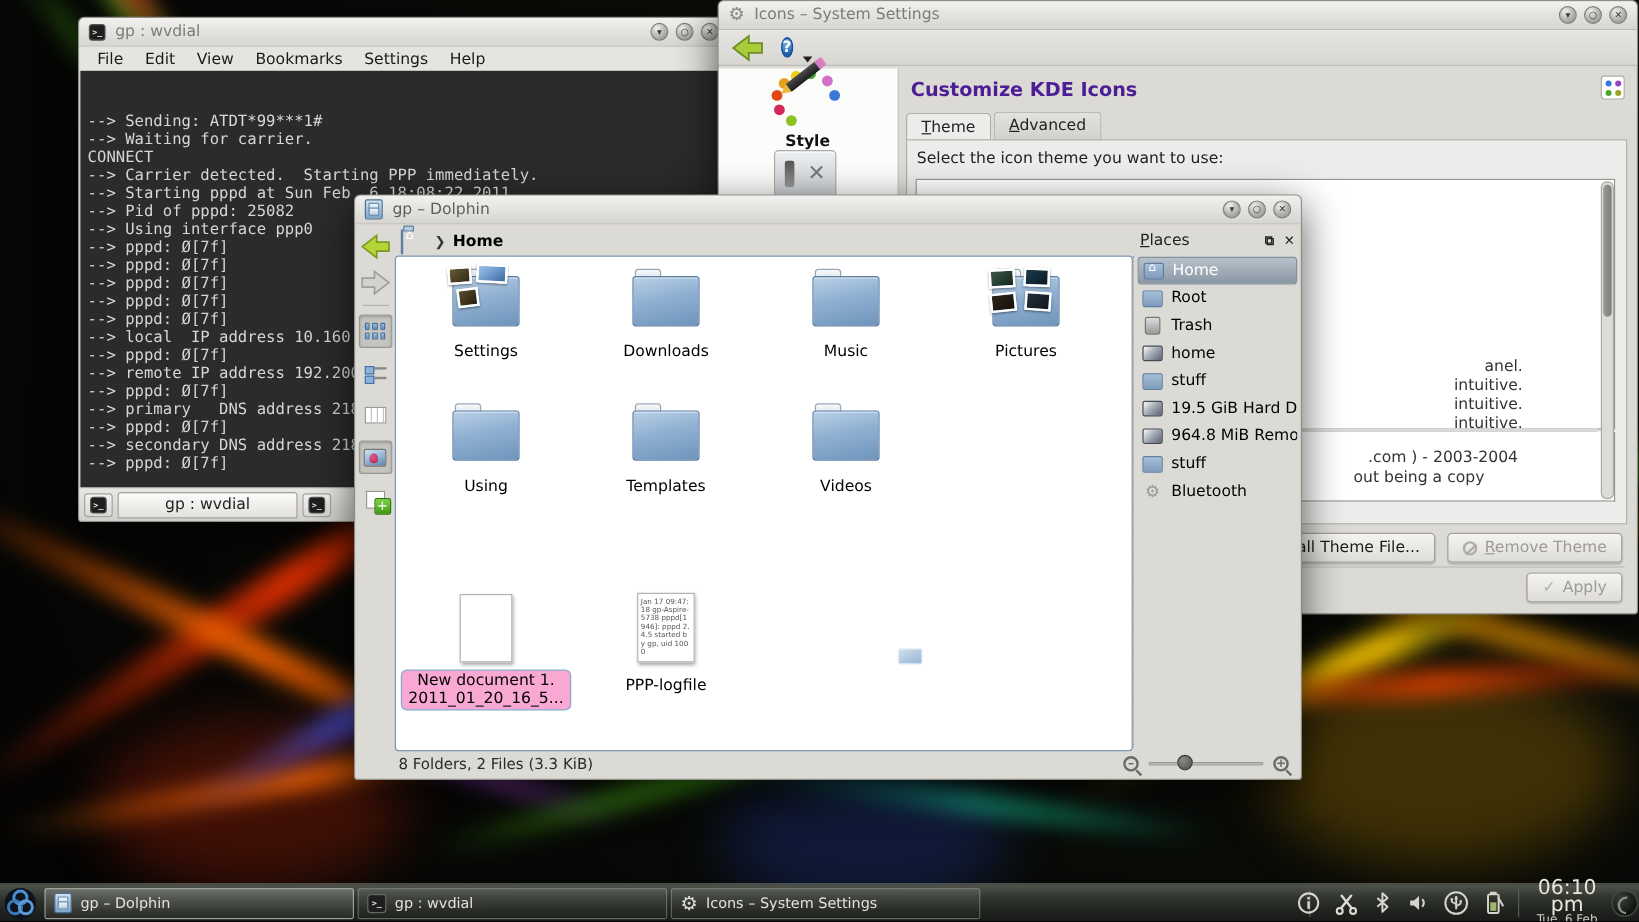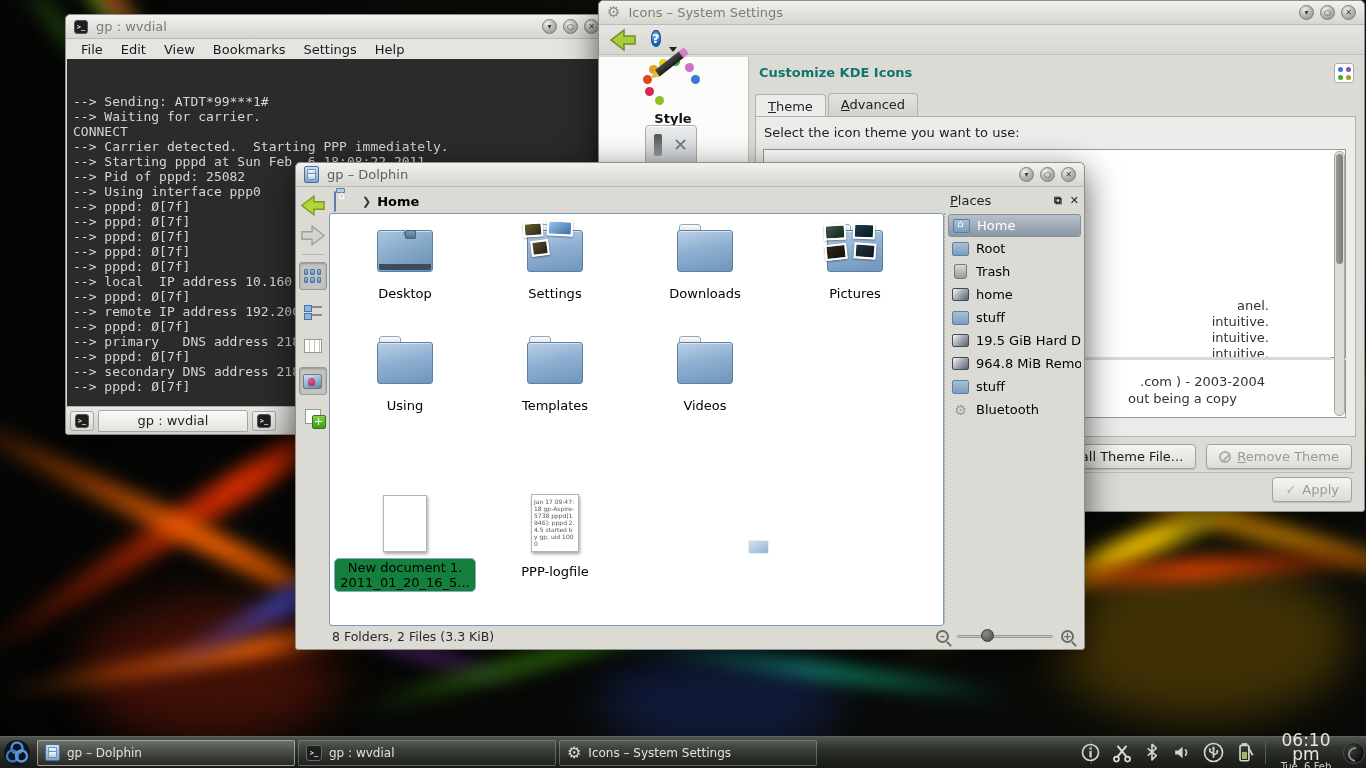--- a/index.html
+++ b/index.html
@@ -72,21 +72,21 @@
     border-top:4px solid transparent; border-bottom:4px solid transparent; border-right:8px solid #e8b93c; }
   .pencil::after { content:""; position:absolute; right:-4px; top:0; width:7px; height:8px;
     background:#d87fc4; border-radius:0 2px 2px 0; }
   .style-label { margin-top:4px; font-size:13px; font-weight:bold; color:#111; }
   .ws-icon { position:absolute; top:68px; left:46px; width:52px; height:40px; border:1px solid #aaa;
     border-radius:4px; background:linear-gradient(#eceff0,#c9cdd0); box-shadow:inset 0 1px 0 #fff; }
   .ws-icon::before { content:""; position:absolute; left:8px; top:8px; width:8px; height:22px;
     background:linear-gradient(#555,#999); border-radius:2px; }
   .ws-icon::after { content:"✕"; position:absolute; right:8px; top:8px; font-size:18px; color:#777; }
   .ss-main { position:relative; flex:1; }
-  .ss-heading { position:absolute; left:10px; top:8px; font-size:13px; font-weight:bold; color:#0f766e; }
+  .ss-heading { position:absolute; left:10px; top:8px; font-size:16px; font-weight:bold; color:#4c1d95; }
   .dots4 { position:absolute; right:10px; top:6px; width:20px; height:20px; border:1px solid #b0aea9;
     border-radius:3px; background:#fff; }
   .dots4 i { position:absolute; width:5px; height:5px; border-radius:50%; }
   .ss-tabs { position:absolute; left:6px; top:36px; display:flex; }
   .ss-tab { padding:3px 12px 4px; font-size:13px; color:#222; border:1px solid #b2b0ab;
     border-bottom:none; border-radius:4px 4px 0 0; background:linear-gradient(#e4e2de,#d2d0cb);
     margin-right:2px; }
   .ss-tab.active { background:#ececea; position:relative; top:1px; padding-top:4px; }
   .ss-tabpanel { position:absolute; left:6px; right:8px; top:59px; bottom:70px;
     border:1px solid #b2b0ab; background:#ececea; }
@@ -197,21 +197,21 @@
     background:linear-gradient(140deg,#24303c,#10161e); transform:rotate(4deg); }
   .flabel { margin-top:14px; font-size:13px; color:#000; }
   .files-row { position:absolute; left:0; top:278px; width:450px; }
   .fcell { position:absolute; width:150px; text-align:center; }
   .page-icon { width:44px; height:57px; margin:3px auto 0; background:#fff; border:1px solid #b5b5b0;
     box-shadow:1px 2px 3px rgba(0,0,0,.35); }
   .pagetext-icon { width:48px; height:58px; margin:2px auto 0; background:#fff; border:1px solid #b5b5b0;
     box-shadow:1px 2px 3px rgba(0,0,0,.35); font-size:6px; line-height:7px; color:#555;
     text-align:left; padding:3px 2px; overflow:hidden; word-break:break-all; }
   .sel-label { display:inline-block; margin-top:6px; padding:1px 5px; font-size:13px; color:#000;
-    line-height:15px; background:#15803d; border:1px solid #86a8ca; border-radius:5px; }
+    line-height:15px; background:#f9a8d4; border:1px solid #86a8ca; border-radius:5px; }
   .plain-label { margin-top:12px; font-size:13px; color:#000; }
   .artifact { position:absolute; left:418px; top:326px; width:21px; height:14px; border-radius:2px;
     border:1px solid #e8eef4; background:linear-gradient(150deg,#cfe0ee,#8fb2d2); opacity:.95; }
   .d-splitter { position:absolute; left:648px; top:50px; bottom:26px; width:4px;
     border-left:1px dotted #9a9893; }
   .places { position:absolute; left:652px; top:28px; width:133px; bottom:26px; }
   .places-header { display:flex; align-items:center; font-size:13px; color:#222; padding:2px 2px 6px; }
   .ph-btns { margin-left:auto; display:flex; gap:8px; font-size:11px; color:#222; font-weight:bold; }
   .place-item { display:flex; align-items:center; gap:7px; height:23px; padding:0 4px;
     font-size:13px; color:#000000; border-radius:3px; white-space:nowrap; overflow:hidden; }
@@ -455,49 +455,43 @@
       <span class="vt-btn pressed">
         <span class="pv-photo"></span>
       </span>
       <span class="vt-btn">
         <span class="sp-page"></span>
       </span>
     </div>
 
     <div class="d-view">
       <div class="icon-grid">
-          <div class="cell icon-desktop">
-          <div class="ficon">
-            <div class="fbody"></div>
-            <div class="thumbs">
-                <b></b>
-                <b></b>
-                <b></b>
-                <b></b>
-                <i></i>
-                <i></i>
-              </div>
-          </div>
-          <div class="flabel">Desktop</div>
-        </div>
           <div class="cell icon-folder-images">
           <div class="ficon">
             <div class="tab"></div>
               <div class="fbody"></div>
             <div class="thumbs"><b></b><b></b><b></b><i></i><i></i></div>
           </div>
           <div class="flabel">Settings</div>
         </div>
           <div class="cell icon-folder">
           <div class="ficon">
             <div class="tab"></div>
               <div class="fbody"></div>
 
           </div>
           <div class="flabel">Downloads</div>
+        </div>
+          <div class="cell icon-folder">
+          <div class="ficon">
+            <div class="tab"></div>
+              <div class="fbody"></div>
+
+          </div>
+          <div class="flabel">Music</div>
         </div>
           <div class="cell icon-folder-photos">
           <div class="ficon">
             <div class="tab"></div>
               <div class="fbody"></div>
             <div class="thumbs"><b></b><b></b><b></b><b></b><i></i><i></i></div>
           </div>
           <div class="flabel">Pictures</div>
         </div>
           <div class="cell icon-folder">

